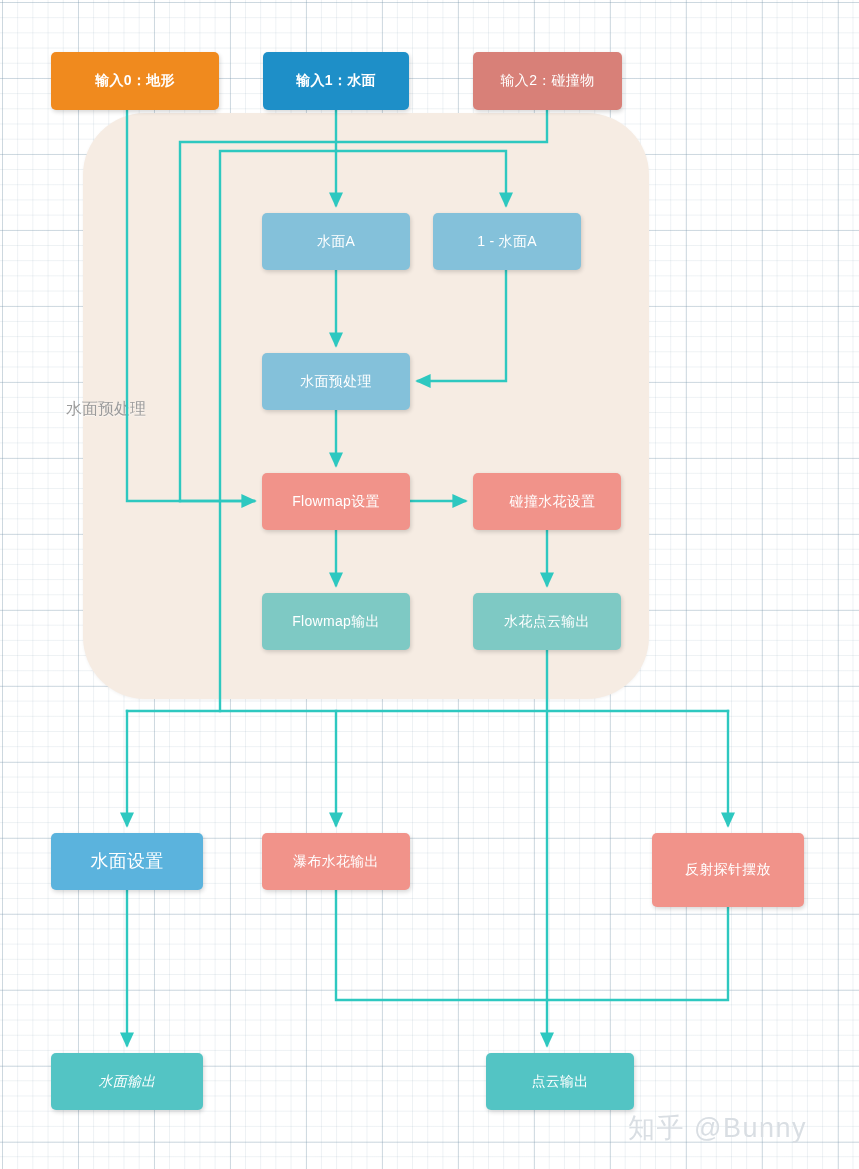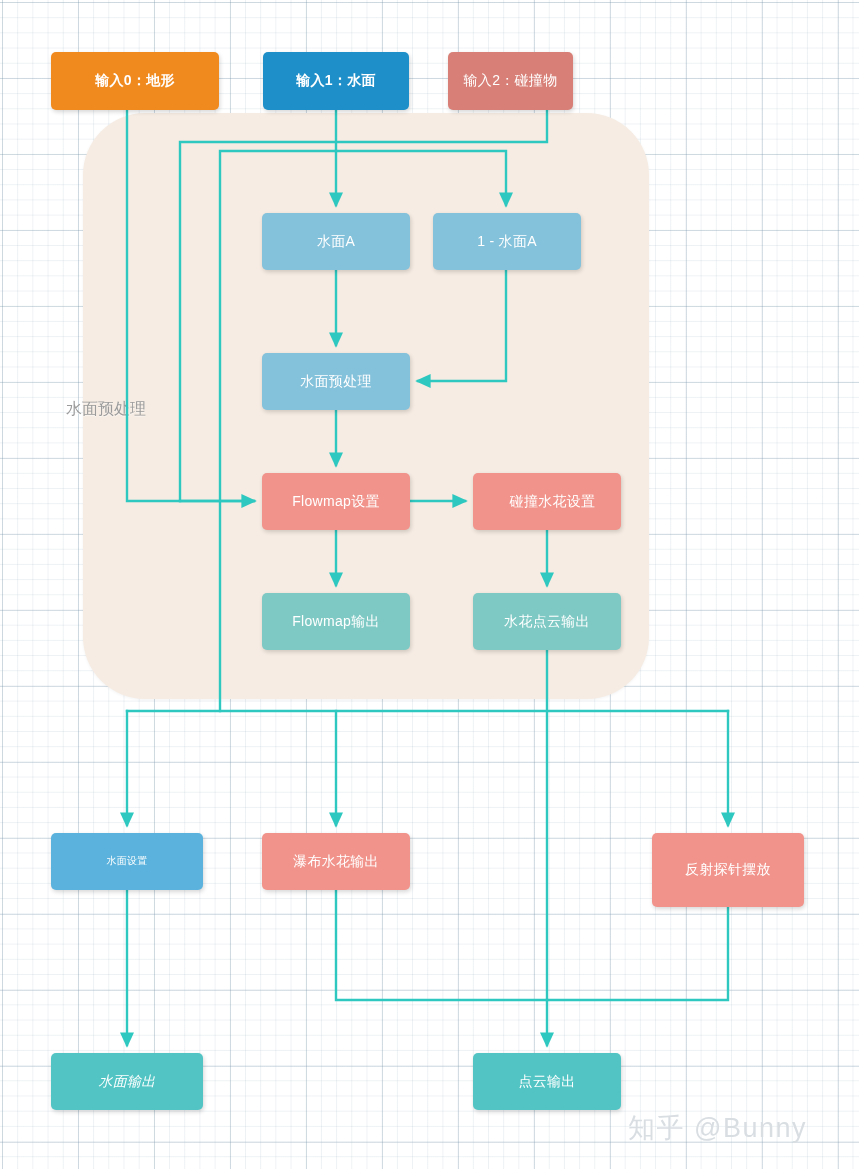--- a/index.html
+++ b/index.html
@@ -126,21 +126,21 @@
     </g>
   </svg>
 
   <div id="node-layer">
       <div class="node bold" style="left: 51px; top: 52px; width: 168px; height: 58px; background: rgb(240, 138, 30); font-size: 14px;">
         <span>输入0：地形</span>
       </div>
       <div class="node bold" style="left: 263px; top: 52px; width: 146px; height: 58px; background: rgb(30, 143, 200); font-size: 14px;">
         <span>输入1：水面</span>
       </div>
-      <div class="node" style="left: 448px; top: 52px; width: 125px; height: 58px; background: rgb(216, 128, 120); font-size: 14px;">
+      <div class="node" style="left: 473px; top: 52px; width: 149px; height: 58px; background: rgb(216, 128, 120); font-size: 14px;">
         <span>输入2：碰撞物</span>
       </div>
       <div class="node" style="left: 262px; top: 213px; width: 148px; height: 57px; background: rgb(132, 193, 218); font-size: 14px;">
         <span>水面A</span>
       </div>
       <div class="node" style="left: 433px; top: 213px; width: 148px; height: 57px; background: rgb(132, 193, 218); font-size: 14px;">
         <span>1 - 水面A</span>
       </div>
       <div class="node" style="left: 262px; top: 353px; width: 148px; height: 57px; background: rgb(132, 193, 218); font-size: 14px;">
         <span>水面预处理</span>
@@ -150,31 +150,31 @@
       </div>
       <div class="node" style="left: 473px; top: 473px; width: 148px; height: 57px; background: rgb(241, 147, 138); font-size: 14px; padding-left: 11px;">
         <span>碰撞水花设置</span>
       </div>
       <div class="node" style="left: 262px; top: 593px; width: 148px; height: 57px; background: rgb(126, 201, 196); font-size: 14px;">
         <span>Flowmap输出</span>
       </div>
       <div class="node" style="left: 473px; top: 593px; width: 148px; height: 57px; background: rgb(126, 201, 196); font-size: 14px;">
         <span>水花点云输出</span>
       </div>
-      <div class="node" style="left: 51px; top: 833px; width: 152px; height: 57px; background: rgb(91, 179, 221); font-size: 10px;">
+      <div class="node" style="left: 51px; top: 833px; width: 152px; height: 57px; background: rgb(91, 179, 221); font-size: 18px;">
         <span>水面设置</span>
       </div>
       <div class="node" style="left: 262px; top: 833px; width: 148px; height: 57px; background: rgb(241, 147, 138); font-size: 14px;">
         <span>瀑布水花输出</span>
       </div>
       <div class="node" style="left: 652px; top: 833px; width: 152px; height: 74px; background: rgb(241, 147, 138); font-size: 14px;">
         <span>反射探针摆放</span>
       </div>
       <div class="node" style="left: 51px; top: 1053px; width: 152px; height: 57px; background: rgb(83, 196, 196); font-size: 14px; font-style: italic;">
         <span>水面输出</span>
       </div>
-      <div class="node" style="left: 473px; top: 1053px; width: 148px; height: 57px; background: rgb(83, 196, 196); font-size: 14px;">
+      <div class="node" style="left: 486px; top: 1053px; width: 148px; height: 57px; background: rgb(83, 196, 196); font-size: 14px;">
         <span>点云输出</span>
       </div>
     </div>
 
   <div class="watermark" id="watermark" style="left: 628px; top: 1110px; color: rgb(217, 222, 227);">知乎 @Bunny</div>
 </div>
 
 </body></html>

